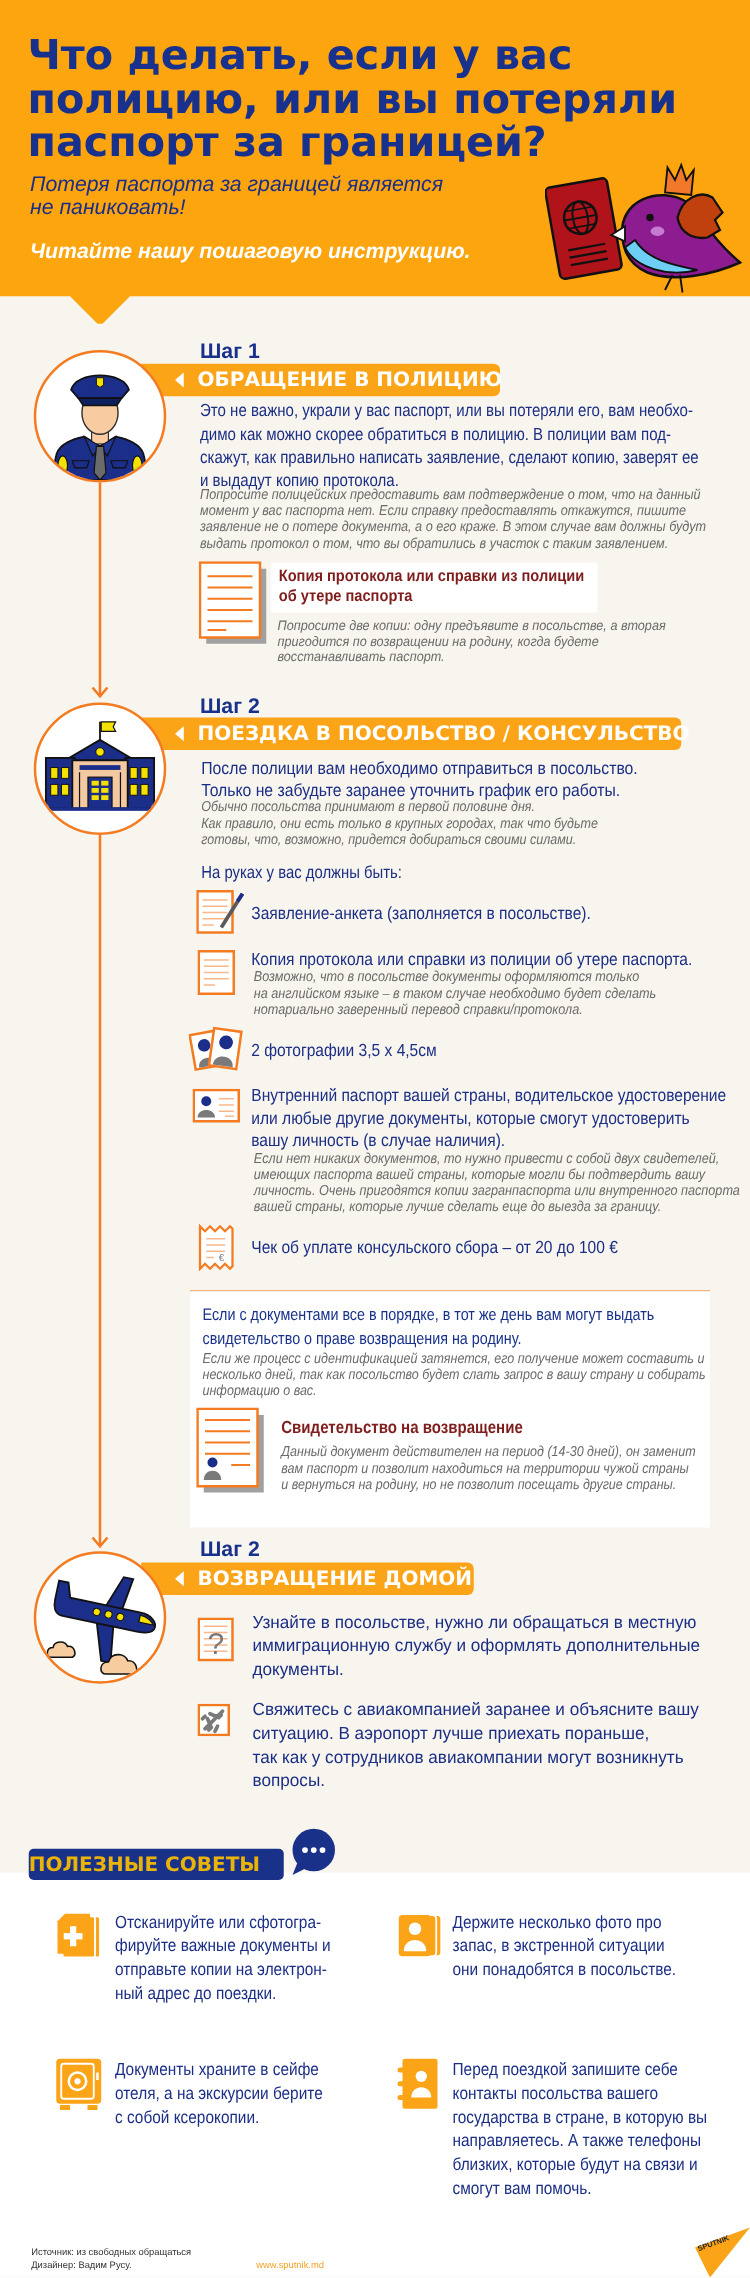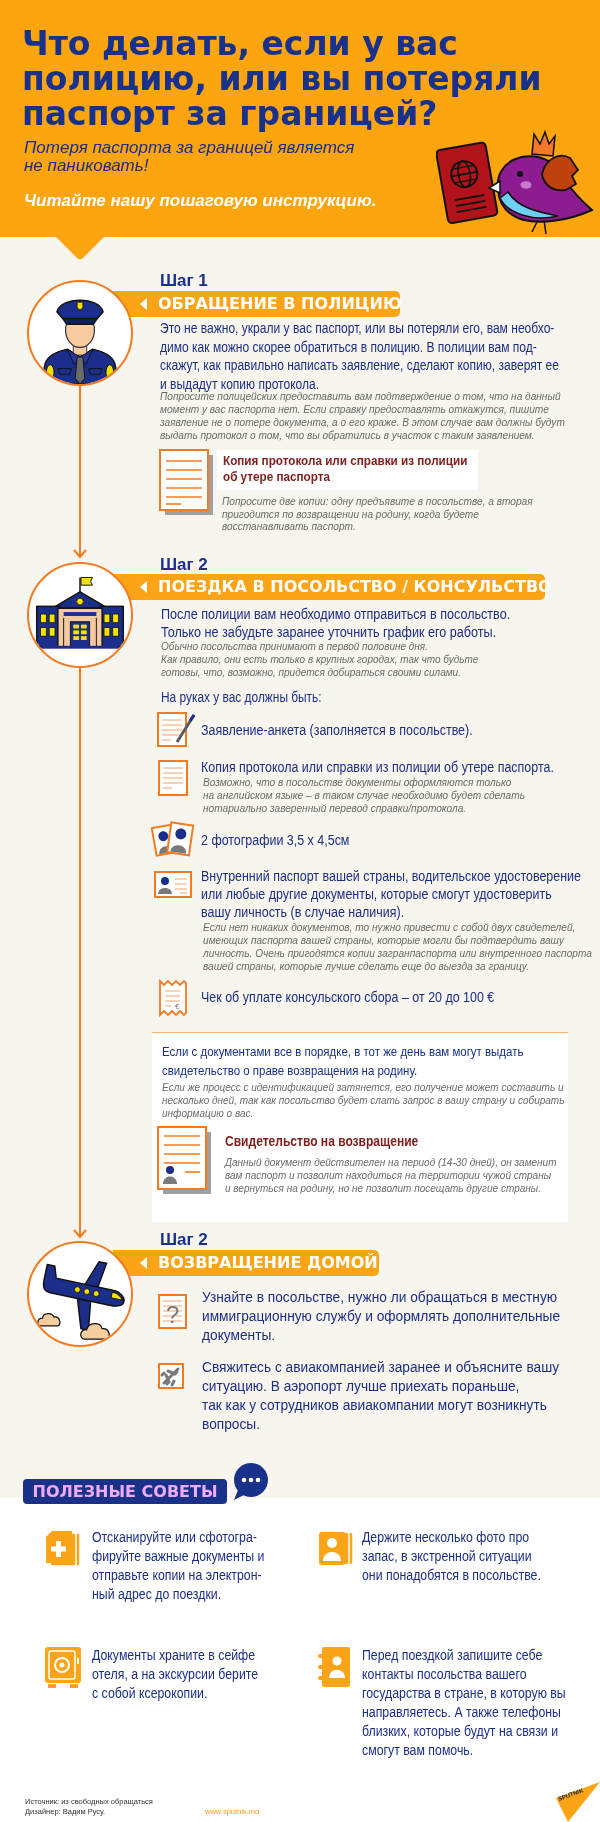--- a/index.html
+++ b/index.html
@@ -21,21 +21,21 @@
 .chev{position:absolute;left:27px;top:7px;width:0;height:0;border-top:6px solid transparent;border-bottom:6px solid transparent;border-right:7px solid #ffffff}
 .banner-text{position:absolute;left:45px;top:3px;font-family:"DejaVu Sans",sans-serif;font-weight:bold;font-size:16px;line-height:20px;color:#ffffff;white-space:nowrap}
 .step-label{left:160px;font-weight:bold;font-size:17px;line-height:18px;color:#17318C}
 .body{font-size:14px;line-height:18.5px;color:#1B2E86}
 .note{font-style:italic;font-size:11.5px;line-height:13px;color:#6A6A6A}
 .doc-title{font-weight:bold;font-size:13px;line-height:16px;color:#7f1d1d}
 .card-box{background:#ffffff}
 .bold{font-weight:normal}
 .callout{left:152px;top:1032px;width:416px;height:190px;background:#ffffff;border-top:1px solid #F8B27A}
 .tips-badge{left:23px;top:1479px;width:204px;height:25px;background:#1A318A;border-radius:4px;z-index:2}
-.tips-text{position:absolute;left:0;top:2px;width:204px;text-align:center;font-family:"DejaVu Sans",sans-serif;font-weight:bold;font-size:16px;line-height:21px;color:#f0abfc}
+.tips-text{position:absolute;left:0;top:2px;width:204px;text-align:left;font-family:"DejaVu Sans",sans-serif;font-weight:bold;font-size:16px;line-height:21px;color:#eab308}
 .tips-bubble{left:232px;top:1462px;width:38px;height:40px}
 .tip{font-size:14px;line-height:19px;color:#1B2E86}
 .footer{left:25px;top:1797px;font-size:7.5px;line-height:10px;color:#333333}
 .footer-url{left:205px;top:1807px;font-size:7.5px;line-height:10px;color:#F5A020}
 .logo{left:552px;top:1768px;width:48px;height:54px}
 </style>
 </head>
 <body>
 
 <div class="abs cream"></div>

